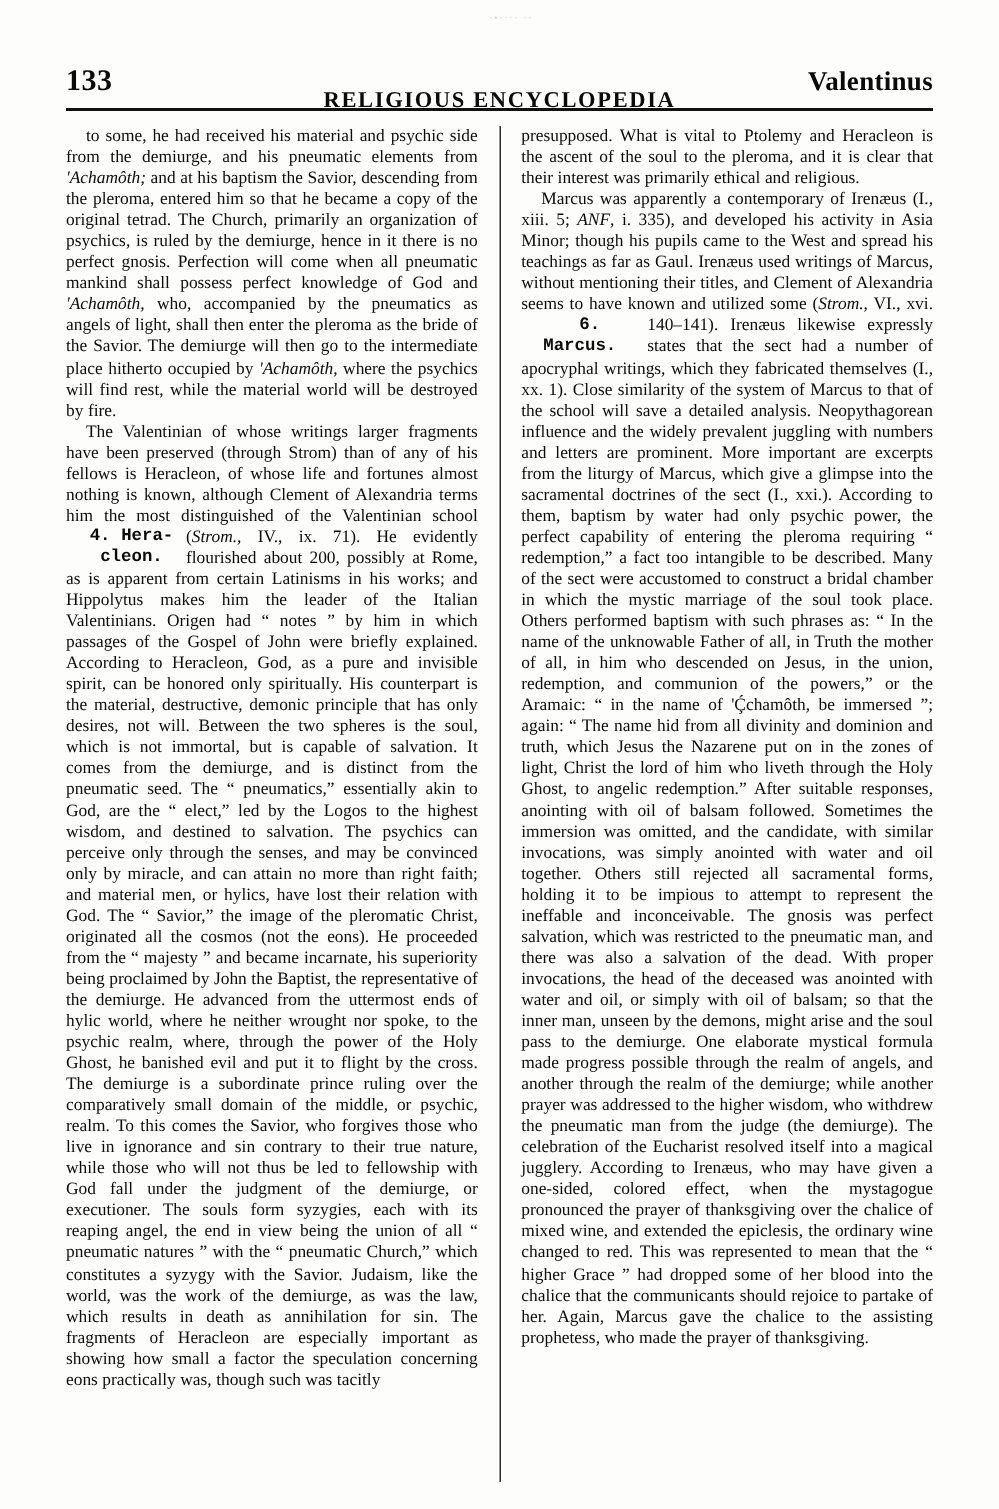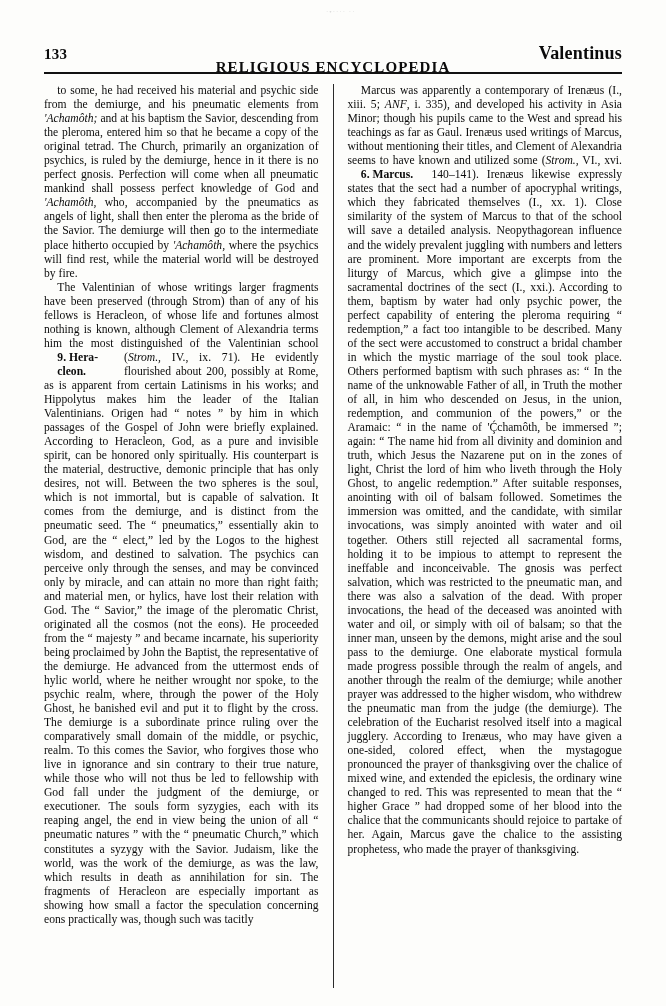--- a/index.html
+++ b/index.html
@@ -43,21 +43,21 @@
     left: 44px;
     right: 44px;
     top: 43px;
     height: 20px;
     display: flex;
     align-items: baseline;
     justify-content: space-between;
     font-weight: bold;
   }
   .folio {
-    font-size: 15px;
+    font-size: 20px;
     letter-spacing: .3px;
   }
   .head-title {
     font-size: 15px;
     letter-spacing: 1.1px;
     position: absolute;
     left: 0;
     right: 0;
     text-align: center;
     margin-top: 16px;
@@ -113,22 +113,24 @@
 
   i, em { font-style: italic; }
 
   
   .sidenote {
     float: left;
     clear: left;
     font-weight: bold;
     font-size: 11.6px;
     line-height: 14.05px;
+    text-align: center;
     margin: 0 6px 0 0;
     width: 74px;
+    font-family: Liberation Mono, monospace;
   }
   .sidenote.one-line { width: 78px; }
   .sn-pad { display: block; }
 </style>
 </head>
 <body>
 
 <div class="page">
 
   <div class="scan-artifact">·•···· ··</div>
@@ -141,30 +143,31 @@
 
   <div class="head-rule"></div>
 
   <div class="columns">
 
     <div class="col col-left">
 
       <p><span>to some, he had received his material and psychic side from the demiurge, and his pneumatic elements from </span><i>'Achamôth;</i><span> and at his baptism the Savior, descending from the pleroma, entered him so that he became a copy of the original tetrad. The Church, primarily an organization of psychics, is ruled by the demiurge, hence in it there is no perfect gnosis. Perfection will come when all pneumatic mankind shall possess perfect knowledge of God and </span><i>'Achamôth,</i><span> who, accompanied by the pneumatics as angels of light, shall then enter the pleroma as the bride of the Savior. The demiurge will then go to the intermediate place hitherto occupied by </span><i>'Achamôth,</i><span> where the psychics will find rest, while the material world will be destroyed by fire.</span></p>
 
       <p><span>The Valentinian of whose writings larger fragments have been preserved (through Strom) than of any of his fellows is Heracleon, of whose life and fortunes almost nothing is known, although Clement of Alexandria terms him the most distinguished of the Valentinian school (</span><i>Strom.,</i><span> IV., ix.</span><span class="sidenote">
-            <span class="sn-pad">9. Hera-</span>
+            <span class="sn-pad">4. Hera-</span>
             <span class="sn-pad">cleon.</span>
           </span><span> 71). He evidently flourished about 200, possibly at Rome, as is apparent from certain Latinisms in his works; and Hippolytus makes him the leader of the Italian Valentinians. Origen had “ notes ” by him in which passages of the Gospel of John were briefly explained. According to Heracleon, God, as a pure and invisible spirit, can be honored only spiritually. His counterpart is the material, destructive, demonic principle that has only desires, not will. Between the two spheres is the soul, which is not immortal, but is capable of salvation. It comes from the demiurge, and is distinct from the pneumatic seed. The “ pneumatics,” essentially akin to God, are the “ elect,” led by the Logos to the highest wisdom, and destined to salvation. The psychics can perceive only through the senses, and may be convinced only by miracle, and can attain no more than right faith; and material men, or hylics, have lost their relation with God. The “ Savior,” the image of the pleromatic Christ, originated all the cosmos (not the eons). He proceeded from the “ majesty ” and became incarnate, his superiority being proclaimed by John the Baptist, the representative of the demiurge. He advanced from the uttermost ends of hylic world, where he neither wrought nor spoke, to the psychic realm, where, through the power of the Holy Ghost, he banished evil and put it to flight by the cross. The demiurge is a subordinate prince ruling over the comparatively small domain of the middle, or psychic, realm. To this comes the Savior, who forgives those who live in ignorance and sin contrary to their true nature, while those who will not thus be led to fellowship with God fall under the judgment of the demiurge, or executioner. The souls form syzygies, each with its reaping angel, the end in view being the union of all “ pneumatic natures ” with the “ pneumatic Church,” which constitutes a syzygy with the Savior. Judaism, like the world, was the work of the demiurge, as was the law, which results in death as annihilation for sin. The fragments of Heracleon are especially important as showing how small a factor the speculation concerning eons practically was, though such was tacitly</span></p>
 
     </div>
 
     <div class="col-rule"></div>
 
     <div class="col col-right">
 
+      <p class="cont">presupposed. What is vital to Ptolemy and Heracleon is the ascent of the soul to the pleroma, and it is clear that their interest was primarily ethical and religious.</p>
 
       <p><span>Marcus was apparently a contemporary of Irenæus (I., xiii. 5; </span><i>ANF</i><span>, i. 335), and developed his activity in Asia Minor; though his pupils came to the West and spread his teachings as far as Gaul. Irenæus used writings of Marcus, without mentioning their titles, and Clement of Alexandria seems to have known and utilized some (</span><i>Strom.,</i><span class="sidenote one-line">6. Marcus.</span><span> VI., xvi. 140–141). Irenæus likewise expressly states that the sect had a number of apocryphal writings, which they fabricated themselves (I., xx. 1). Close similarity of the system of Marcus to that of the school will save a detailed analysis. Neopythagorean influence and the widely prevalent juggling with numbers and letters are prominent. More important are excerpts from the liturgy of Marcus, which give a glimpse into the sacramental doctrines of the sect (I., xxi.). According to them, baptism by water had only psychic power, the perfect capability of entering the pleroma requiring “ redemption,” a fact too intangible to be described. Many of the sect were accustomed to construct a bridal chamber in which the mystic marriage of the soul took place. Others performed baptism with such phrases as: “ In the name of the unknowable Father of all, in Truth the mother of all, in him who descended on Jesus, in the union, redemption, and communion of the powers,” or the Aramaic: “ in the name of 'Ḉchamôth, be immersed ”; again: “ The name hid from all divinity and dominion and truth, which Jesus the Nazarene put on in the zones of light, Christ the lord of him who liveth through the Holy Ghost, to angelic redemption.” After suitable responses, anointing with oil of balsam followed. Sometimes the immersion was omitted, and the candidate, with similar invocations, was simply anointed with water and oil together. Others still rejected all sacramental forms, holding it to be impious to attempt to represent the ineffable and inconceivable. The gnosis was perfect salvation, which was restricted to the pneumatic man, and there was also a salvation of the dead. With proper invocations, the head of the deceased was anointed with water and oil, or simply with oil of balsam; so that the inner man, unseen by the demons, might arise and the soul pass to the demiurge. One elaborate mystical formula made progress possible through the realm of angels, and another through the realm of the demiurge; while another prayer was addressed to the higher wisdom, who withdrew the pneumatic man from the judge (the demiurge). The celebration of the Eucharist resolved itself into a magical jugglery. According to Irenæus, who may have given a one-sided, colored effect, when the mystagogue pronounced the prayer of thanksgiving over the chalice of mixed wine, and extended the epiclesis, the ordinary wine changed to red. This was represented to mean that the “ higher Grace ” had dropped some of her blood into the chalice that the communicants should rejoice to partake of her. Again, Marcus gave the chalice to the assisting prophetess, who made the prayer of thanksgiving.</span></p>
 
     </div>
 
   </div>
 
 </div>
 
 </body></html>

